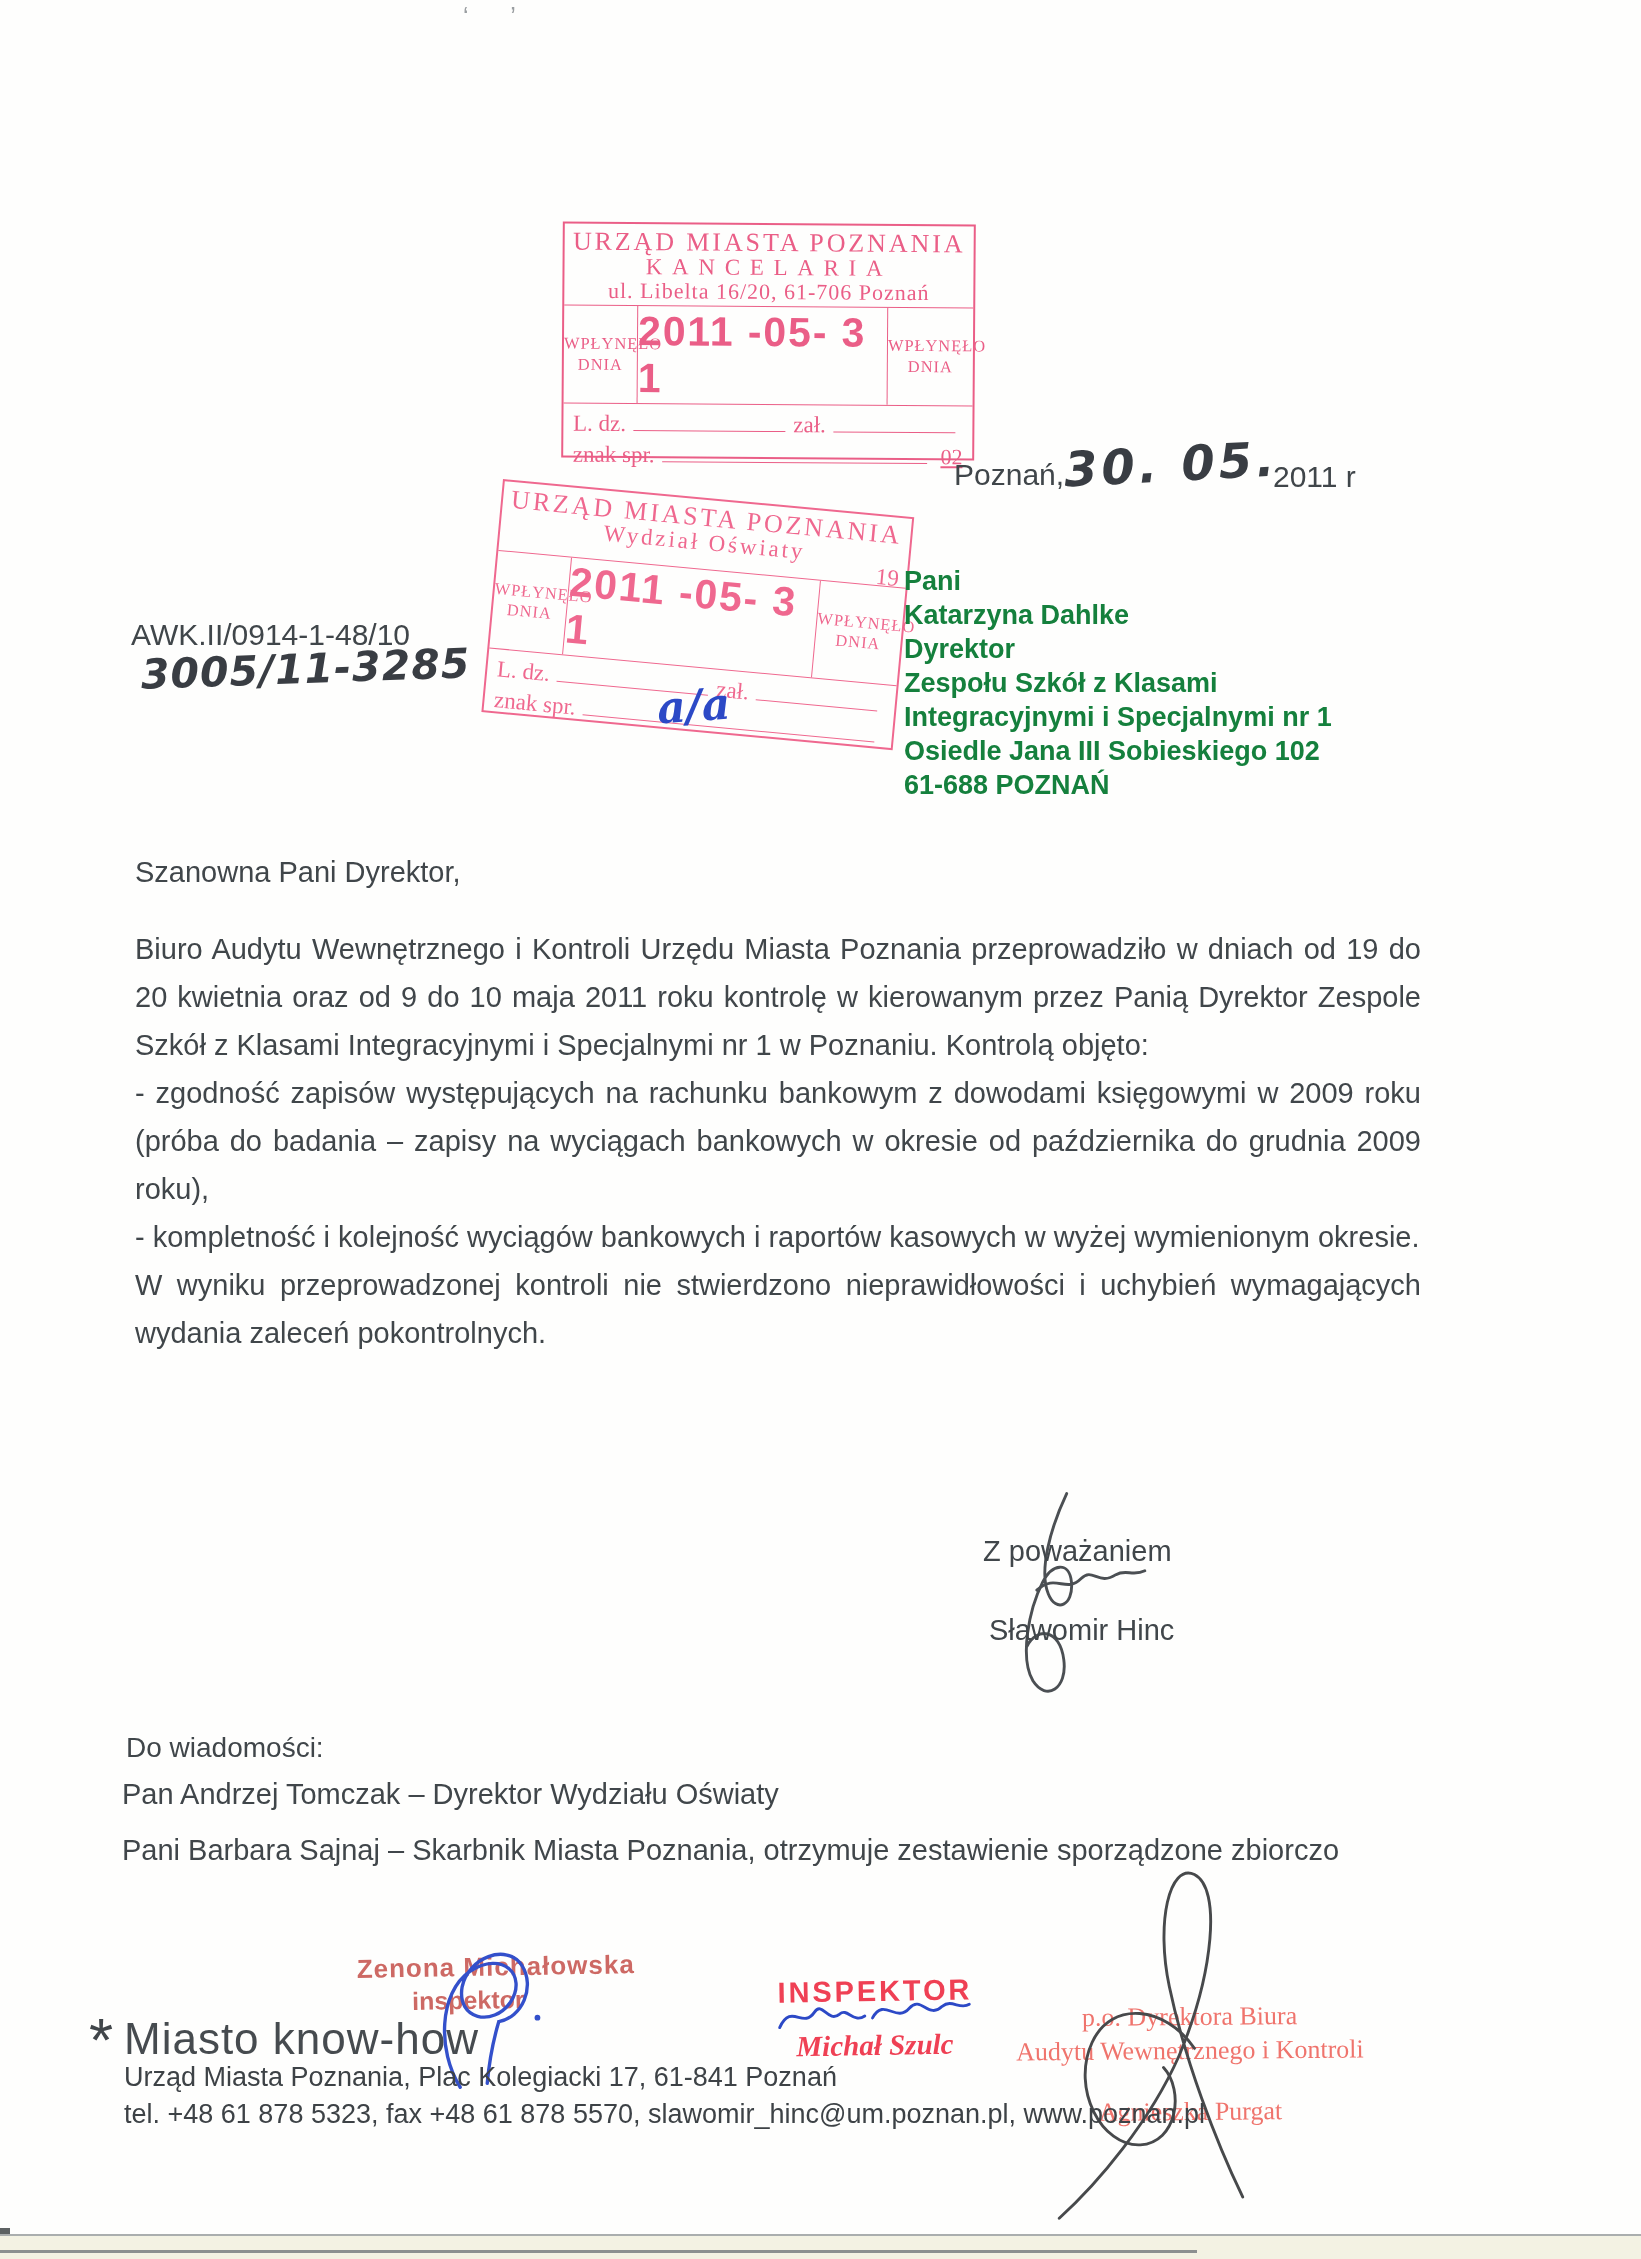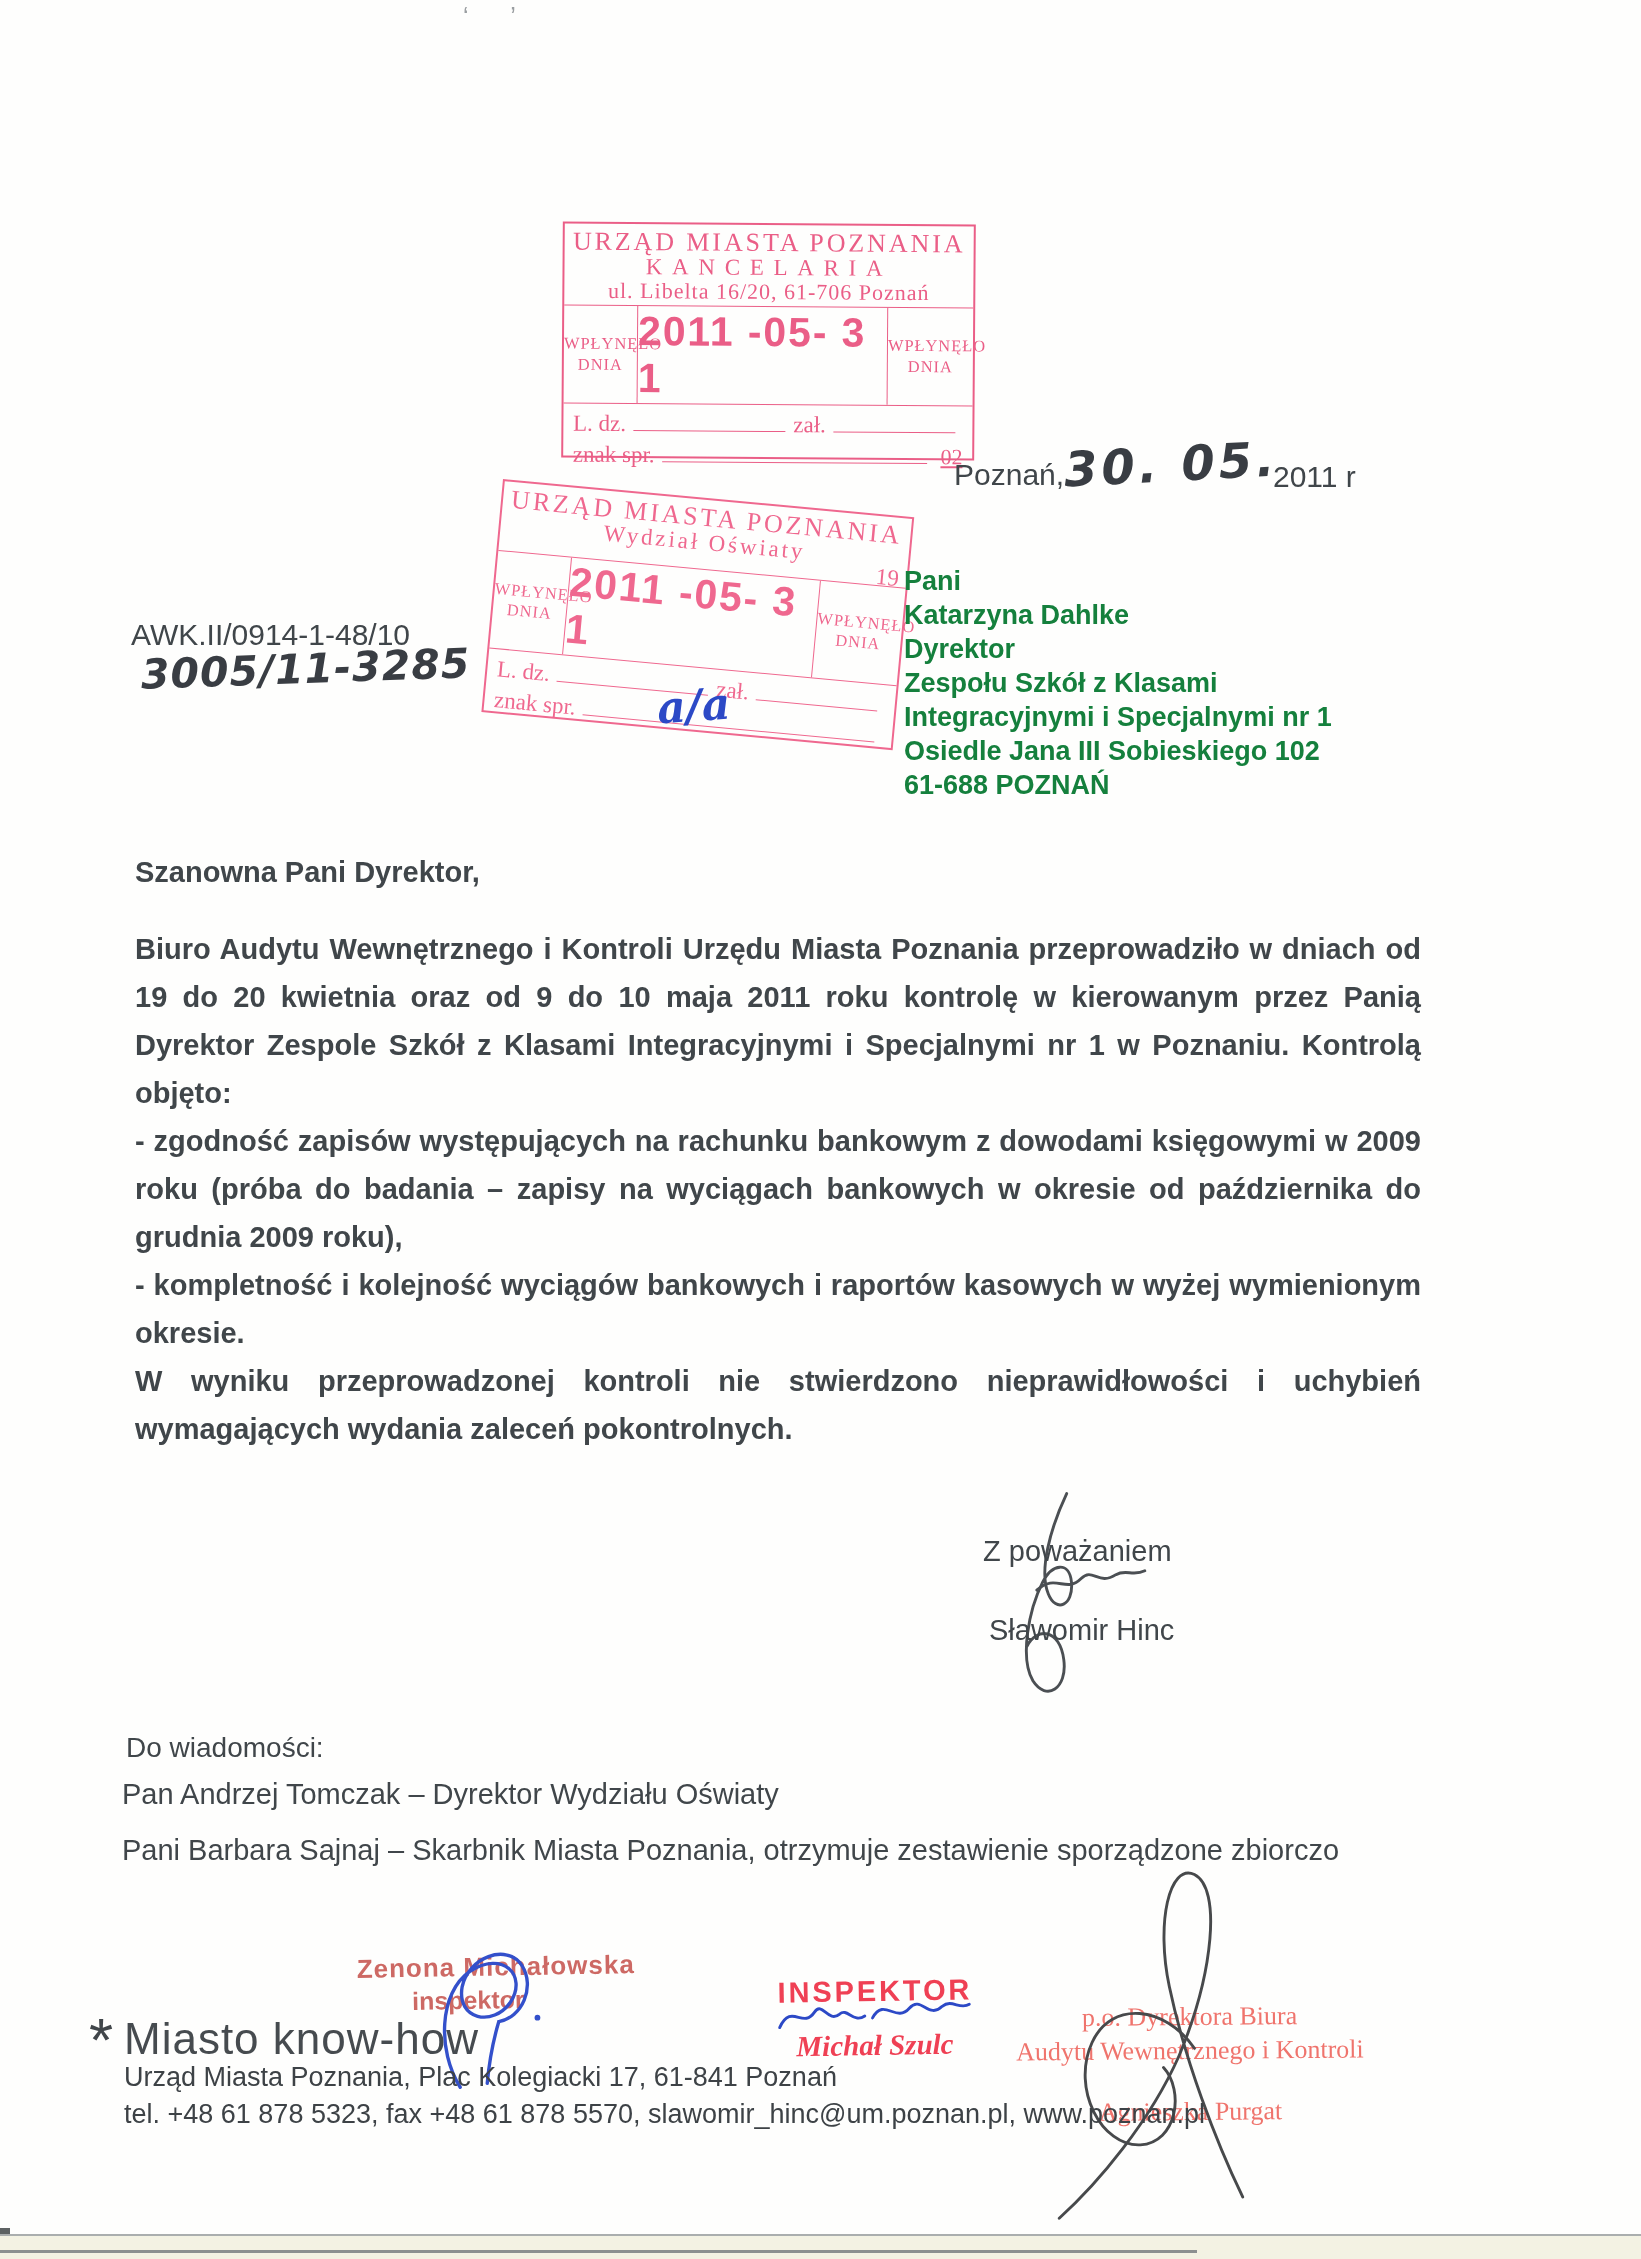--- a/index.html
+++ b/index.html
@@ -50,21 +50,21 @@
            letter-spacing:3.9px;transform:rotate(-3deg);color:#393d43;font-family:"DejaVu Sans",sans-serif;}
   .year{left:1273px;top:460px;font-size:30px;}
   .ref-typed{left:131px;top:618px;font-size:30px;}
   .hw-ref{left:141px;top:645px;font-size:41px;font-weight:bold;font-style:italic;letter-spacing:1px;
           transform:rotate(-2deg);color:#393d43;font-family:"DejaVu Sans",sans-serif;}
 
   .recipient{left:904px;top:564px;font-size:27px;font-weight:bold;line-height:34px;color:#15803d;}
 
   
   .body-block{position:absolute;left:135px;top:848px;width:1286px;font-size:29px;
-              line-height:48px;color:#40464a;white-space:normal;font-weight:bold;}
+              line-height:48px;color:#40464a;white-space:normal;}
   .body-block p{margin:0;text-align:justify;}
   .body-block p.salutation{text-align:left;margin-bottom:29px;}
 
   
   .closing-phrase{left:983px;top:1535px;font-size:29px;}
   .signer{left:989px;top:1614px;font-size:29px;}
   .sig-hinc{left:975px;top:1482px;}
 
   
   .cc-label{left:126px;top:1732px;font-size:28px;}

